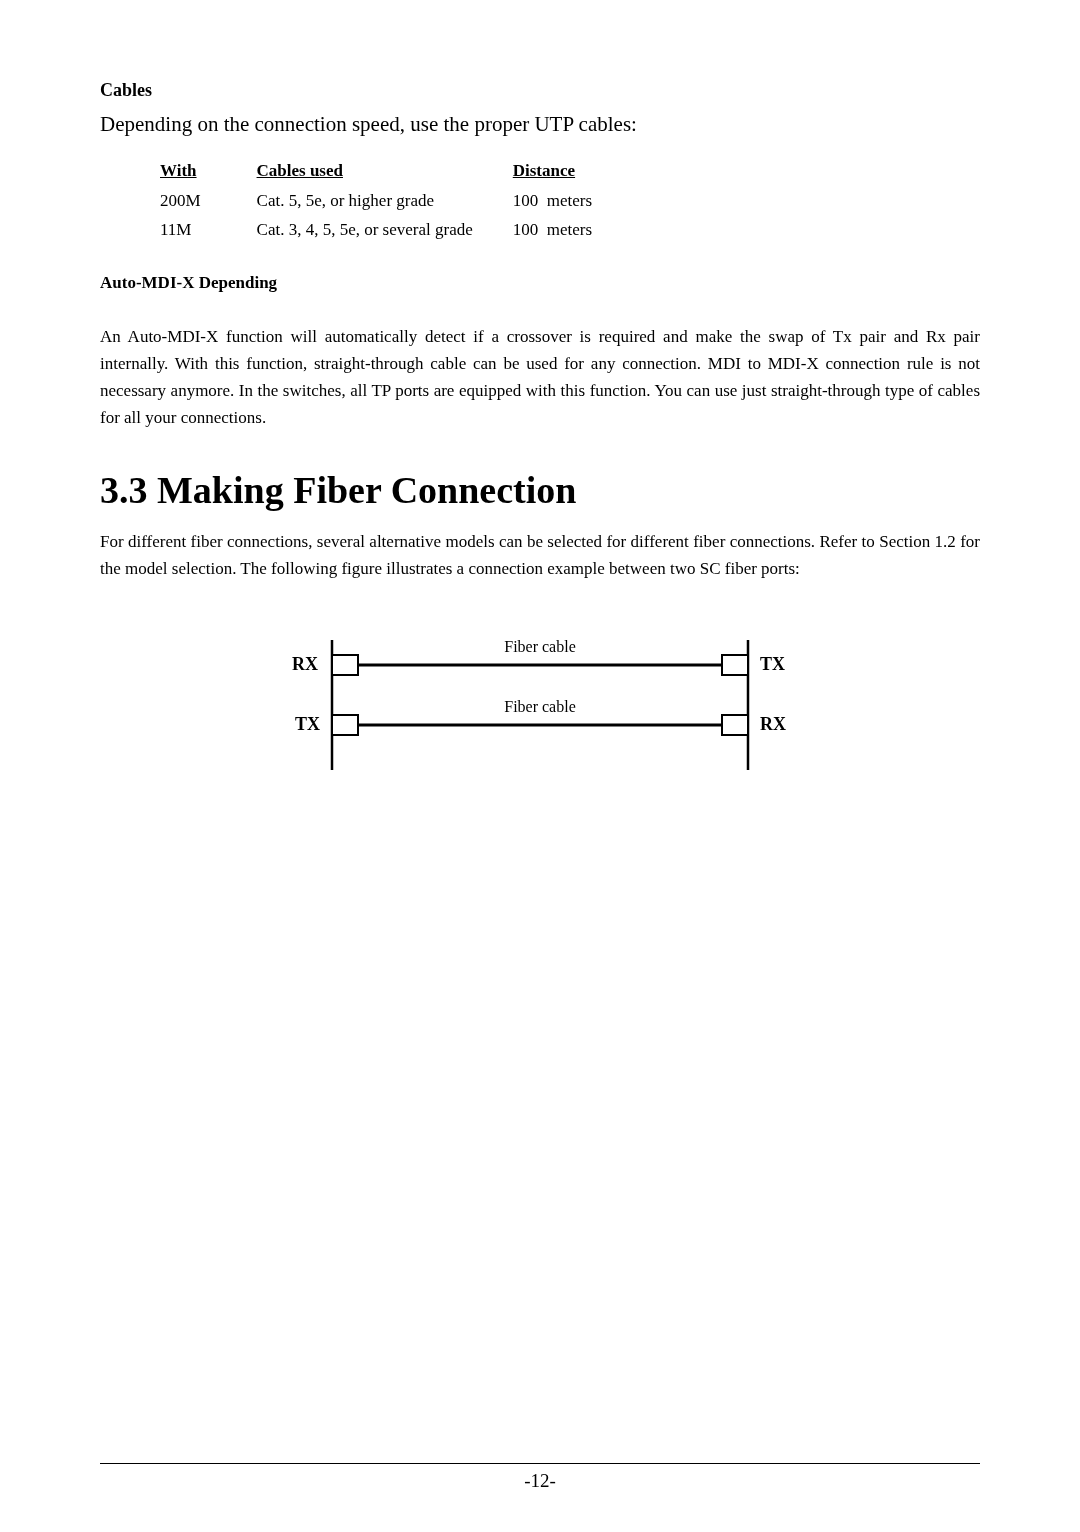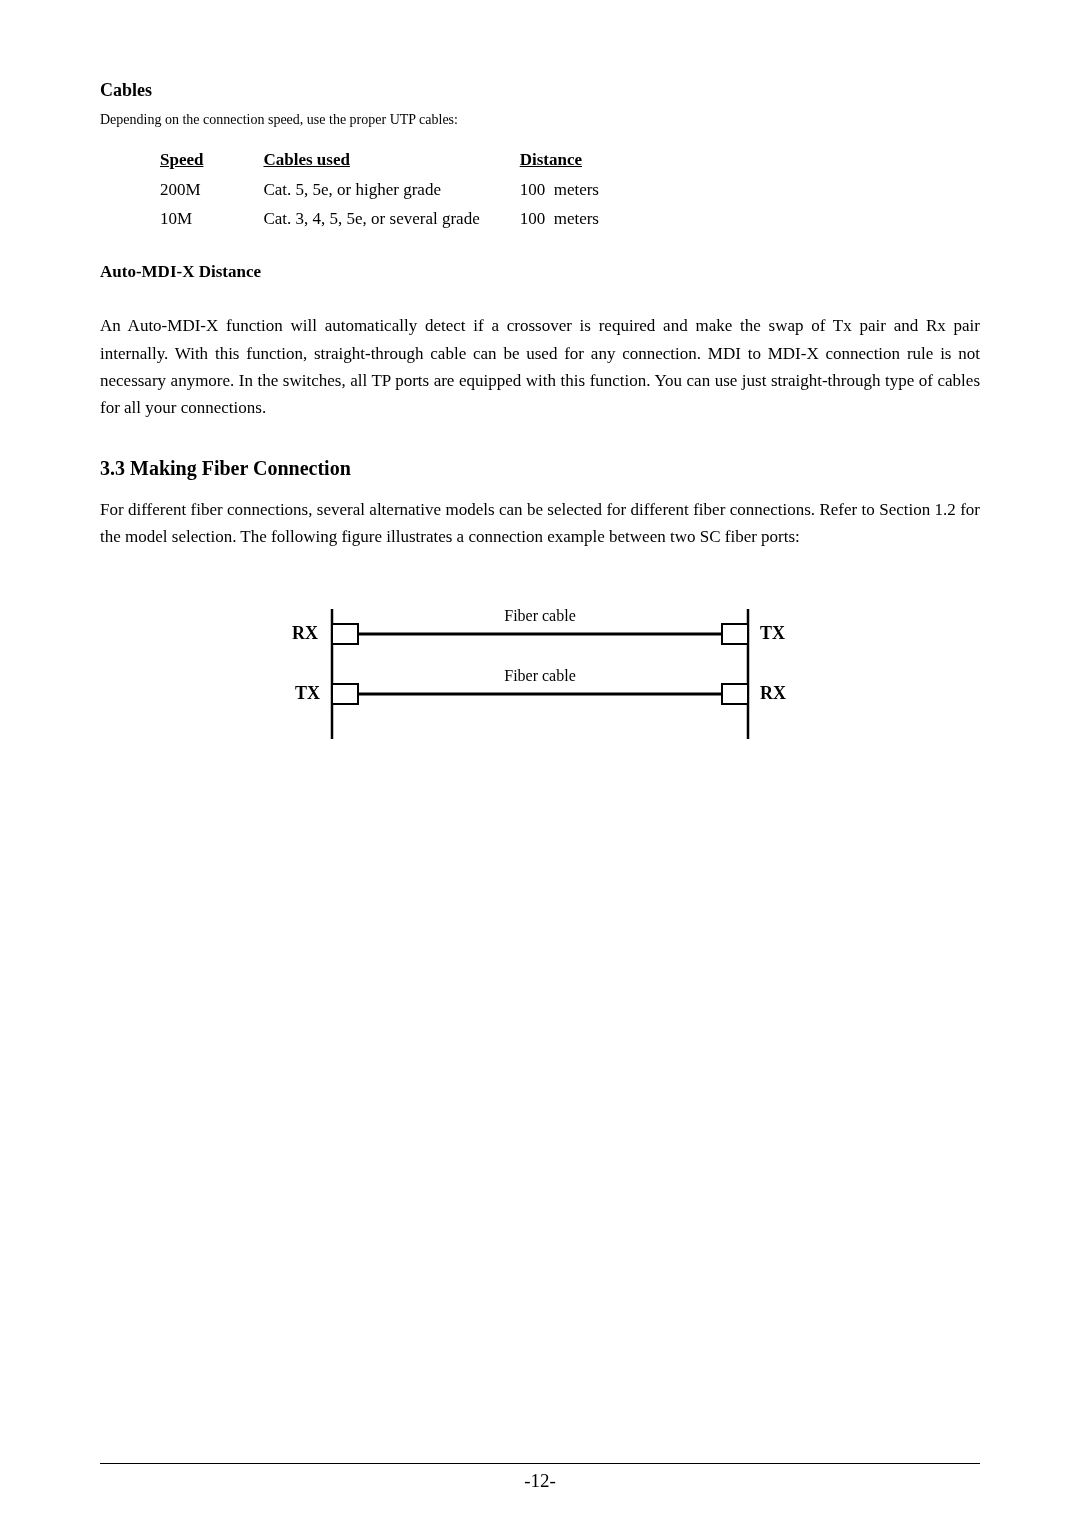--- a/index.html
+++ b/index.html
@@ -30,21 +30,21 @@
       margin-bottom: 30px;
     }
 
     .cables-heading {
       font-weight: bold;
       font-size: 18px;
       margin-bottom: 8px;
     }
 
     .cables-intro {
-      font-size: 14px;
+      font-size: 21px;
       margin-bottom: 20px;
       line-height: 1.5;
     }
 
     .speed-table {
       margin-left: 60px;
       margin-bottom: 24px;
     }
 
     .speed-table table {
@@ -80,21 +80,21 @@
       text-align: justify;
       margin-bottom: 36px;
       margin-top: 30px;
     }
 
     .section-33 {
       margin-bottom: 30px;
     }
 
     .section-33-heading {
-      font-size: 20px;
+      font-size: 38px;
       font-weight: bold;
       margin-bottom: 16px;
     }
 
     .section-33-intro {
       font-size: 17px;
       line-height: 1.6;
       text-align: justify;
       margin-bottom: 40px;
     }
@@ -136,43 +136,43 @@
 <div class="page">
 
   <div class="section-cables">
     <div class="cables-heading">Cables</div>
     <div class="cables-intro">Depending on the connection speed, use the proper UTP cables:</div>
 
     <div class="speed-table">
       <table>
         <thead>
           <tr>
-            <th>Speed</th>
+            <th>With</th>
             <th>Cables used</th>
             <th>Distance</th>
           </tr>
         </thead>
         <tbody>
           <tr>
             <td>200M</td>
             <td>Cat. 5, 5e, or higher grade</td>
             <td>100&nbsp; meters</td>
           </tr>
           <tr>
-            <td>10M</td>
+            <td>11M</td>
             <td>Cat. 3, 4, 5, 5e, or several grade</td>
             <td>100&nbsp; meters</td>
           </tr>
         </tbody>
       </table>
     </div>
   </div>
 
   <div class="section-auto-mdi">
-    <div class="auto-mdi-heading">Auto-MDI-X Distance</div>
+    <div class="auto-mdi-heading">Auto-MDI-X Depending</div>
     <div class="auto-mdi-text">An Auto-MDI-X function will automatically detect if a crossover is required and make the swap of Tx pair and Rx pair internally. With this function, straight-through cable can be used for any connection. MDI to MDI-X connection rule is not necessary anymore. In the switches, all TP ports are equipped with this function. You can use just straight-through type of cables for all your connections.</div>
   </div>
 
   <div class="section-33">
     <div class="section-33-heading">3.3  Making Fiber Connection</div>
     <div class="section-33-intro">For different fiber connections, several alternative models can be selected for different fiber connections. Refer to Section 1.2 for the model selection. The following figure illustrates a connection example between two SC fiber ports:</div>
   </div>
 
   <div class="diagram-wrapper">
     <svg class="fiber-diagram-svg" width="600" height="165" viewBox="0 0 600 165">

